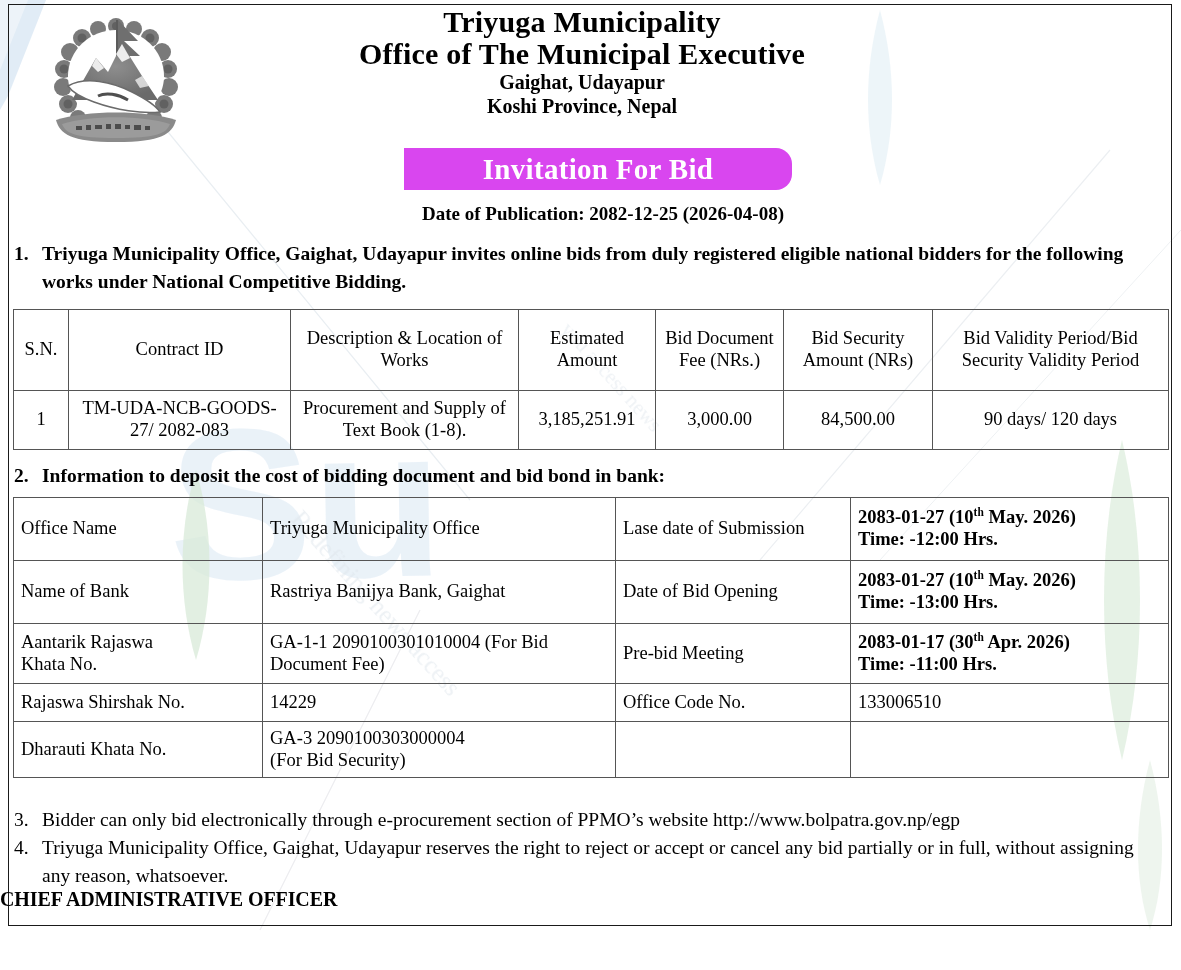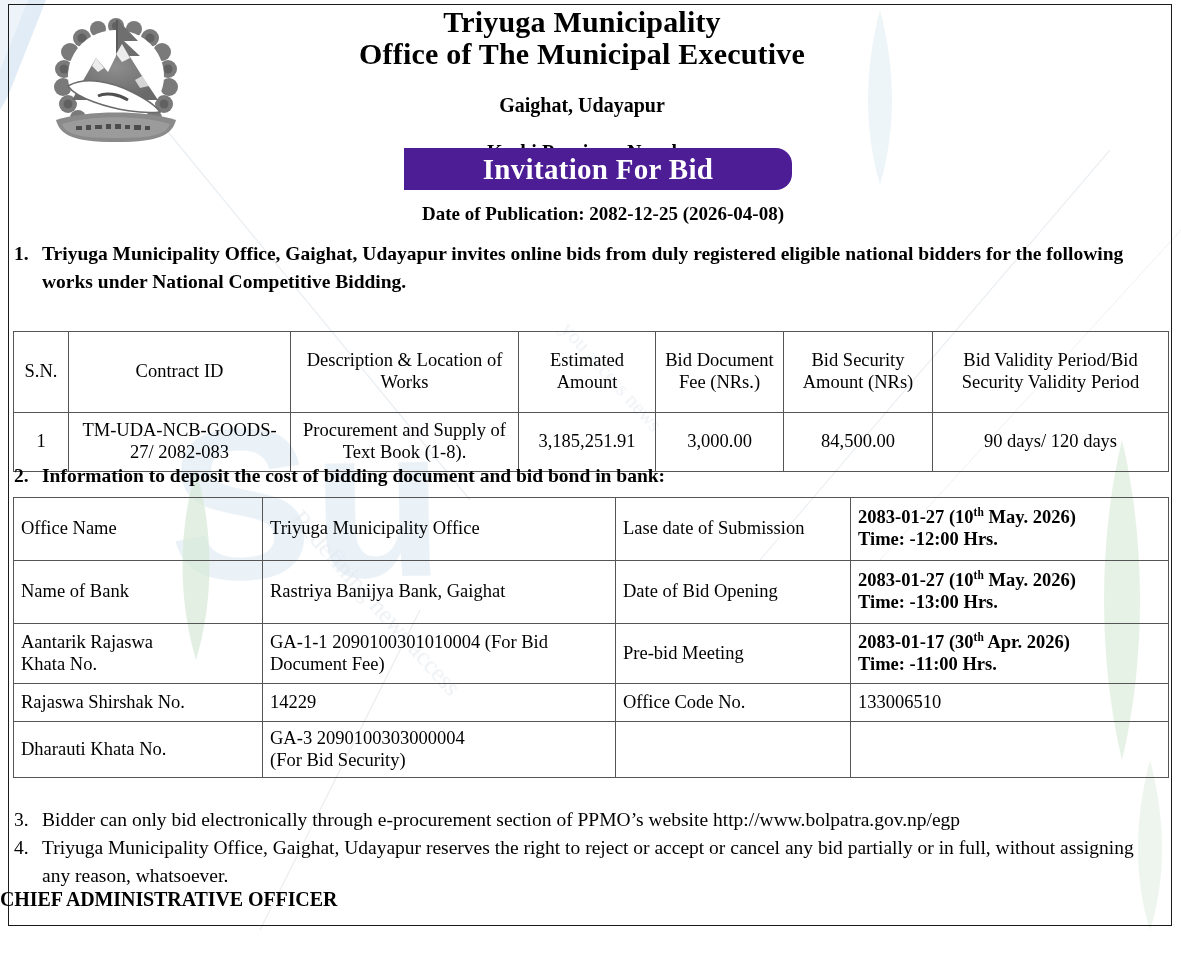--- a/index.html
+++ b/index.html
@@ -61,40 +61,39 @@
   .org-line2 {
     font-size: 30px;
     font-weight: bold;
     line-height: 1.06;
     letter-spacing: 0.2px;
   }
   .org-line3, .org-line4 {
     font-size: 20px;
     font-weight: bold;
     line-height: 1.22;
-    margin-top: 23px;
   }
 
   
   .emblem {
     position: absolute;
     left: 46px;
     top: 14px;
     width: 140px;
     height: 142px;
   }
 
   
   .banner {
     position: absolute;
     left: 404px;
     top: 148px;
     width: 388px;
     height: 42px;
-    background: #4c1d95;
+    background: #d946ef;
     border-radius: 0 16px 16px 0;
     color: #ffffff;
     font-size: 29px;
     font-weight: bold;
     line-height: 42px;
     text-align: center;
     letter-spacing: 0.3px;
   }
 
   .pubdate {
@@ -145,21 +144,21 @@
     font-size: 18.5px;
     line-height: 1.18;
     vertical-align: middle;
     font-weight: normal;
     background: transparent;
   }
 
   
   #table-works {
     left: 13px;
-    top: 331px;
+    top: 309px;
     width: 1155px;
   }
   #table-works th {
     text-align: center;
     height: 74px;
   }
   #table-works td {
     height: 52px;
   }
   #table-works td.c { text-align: center; }

